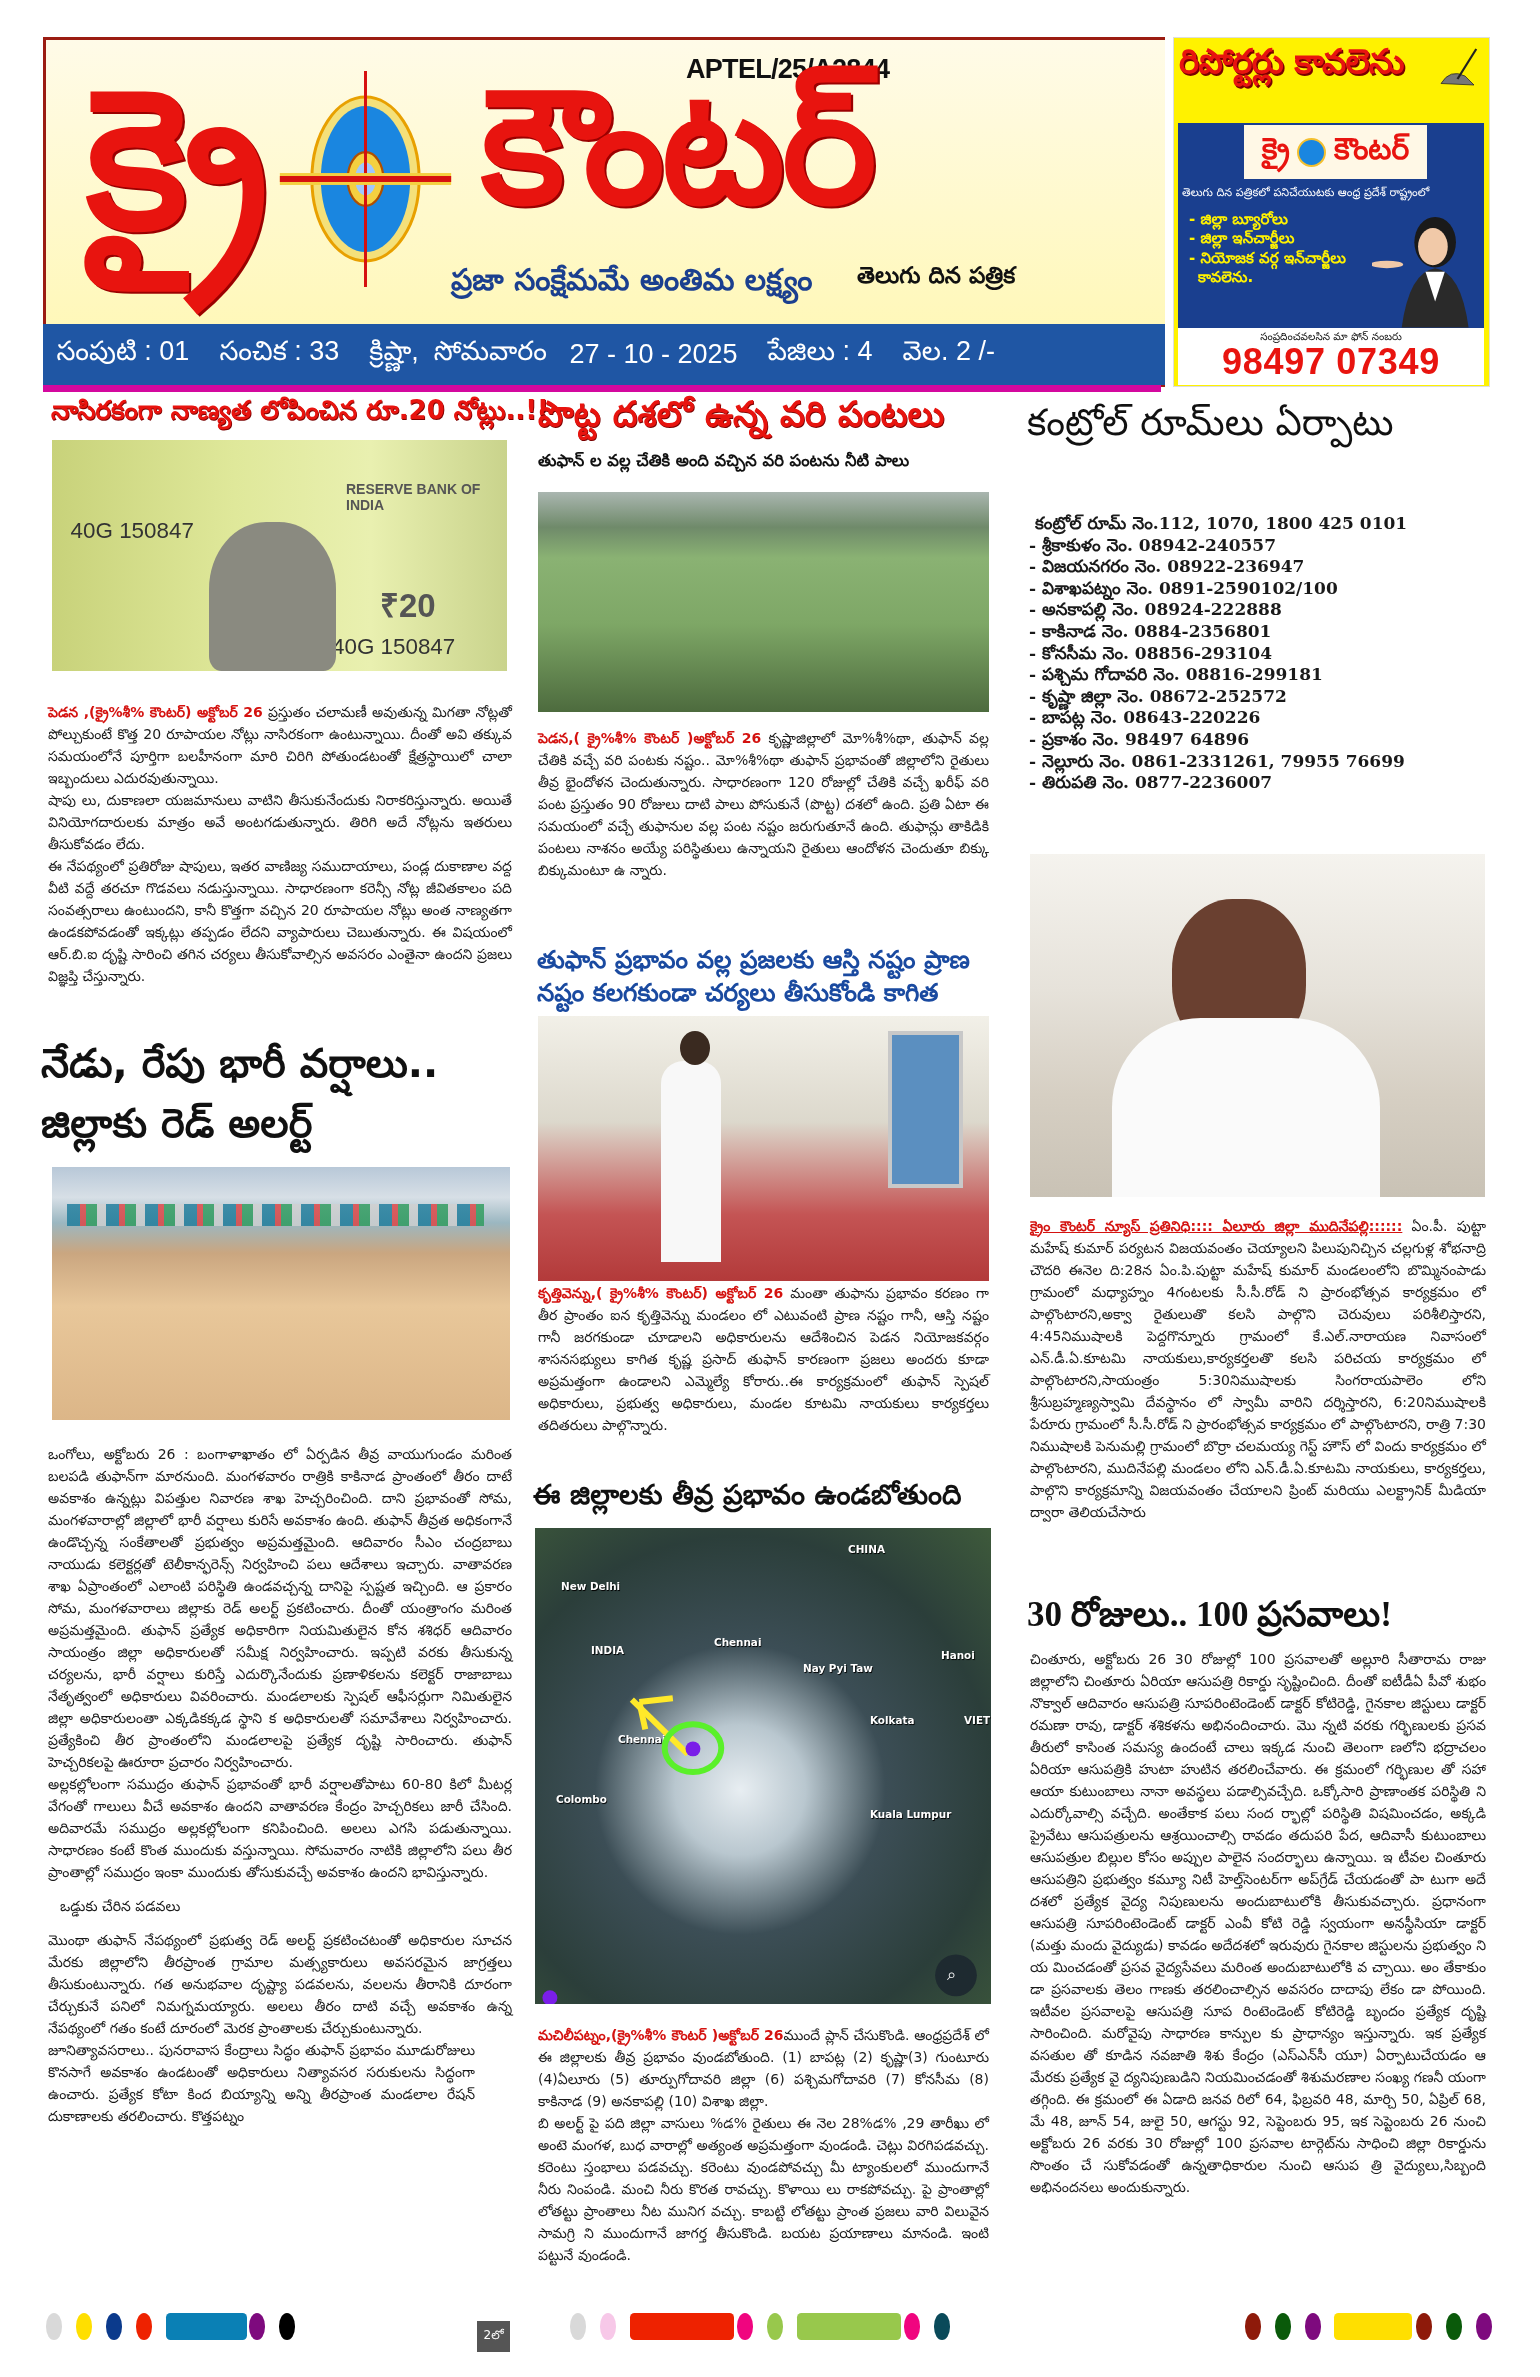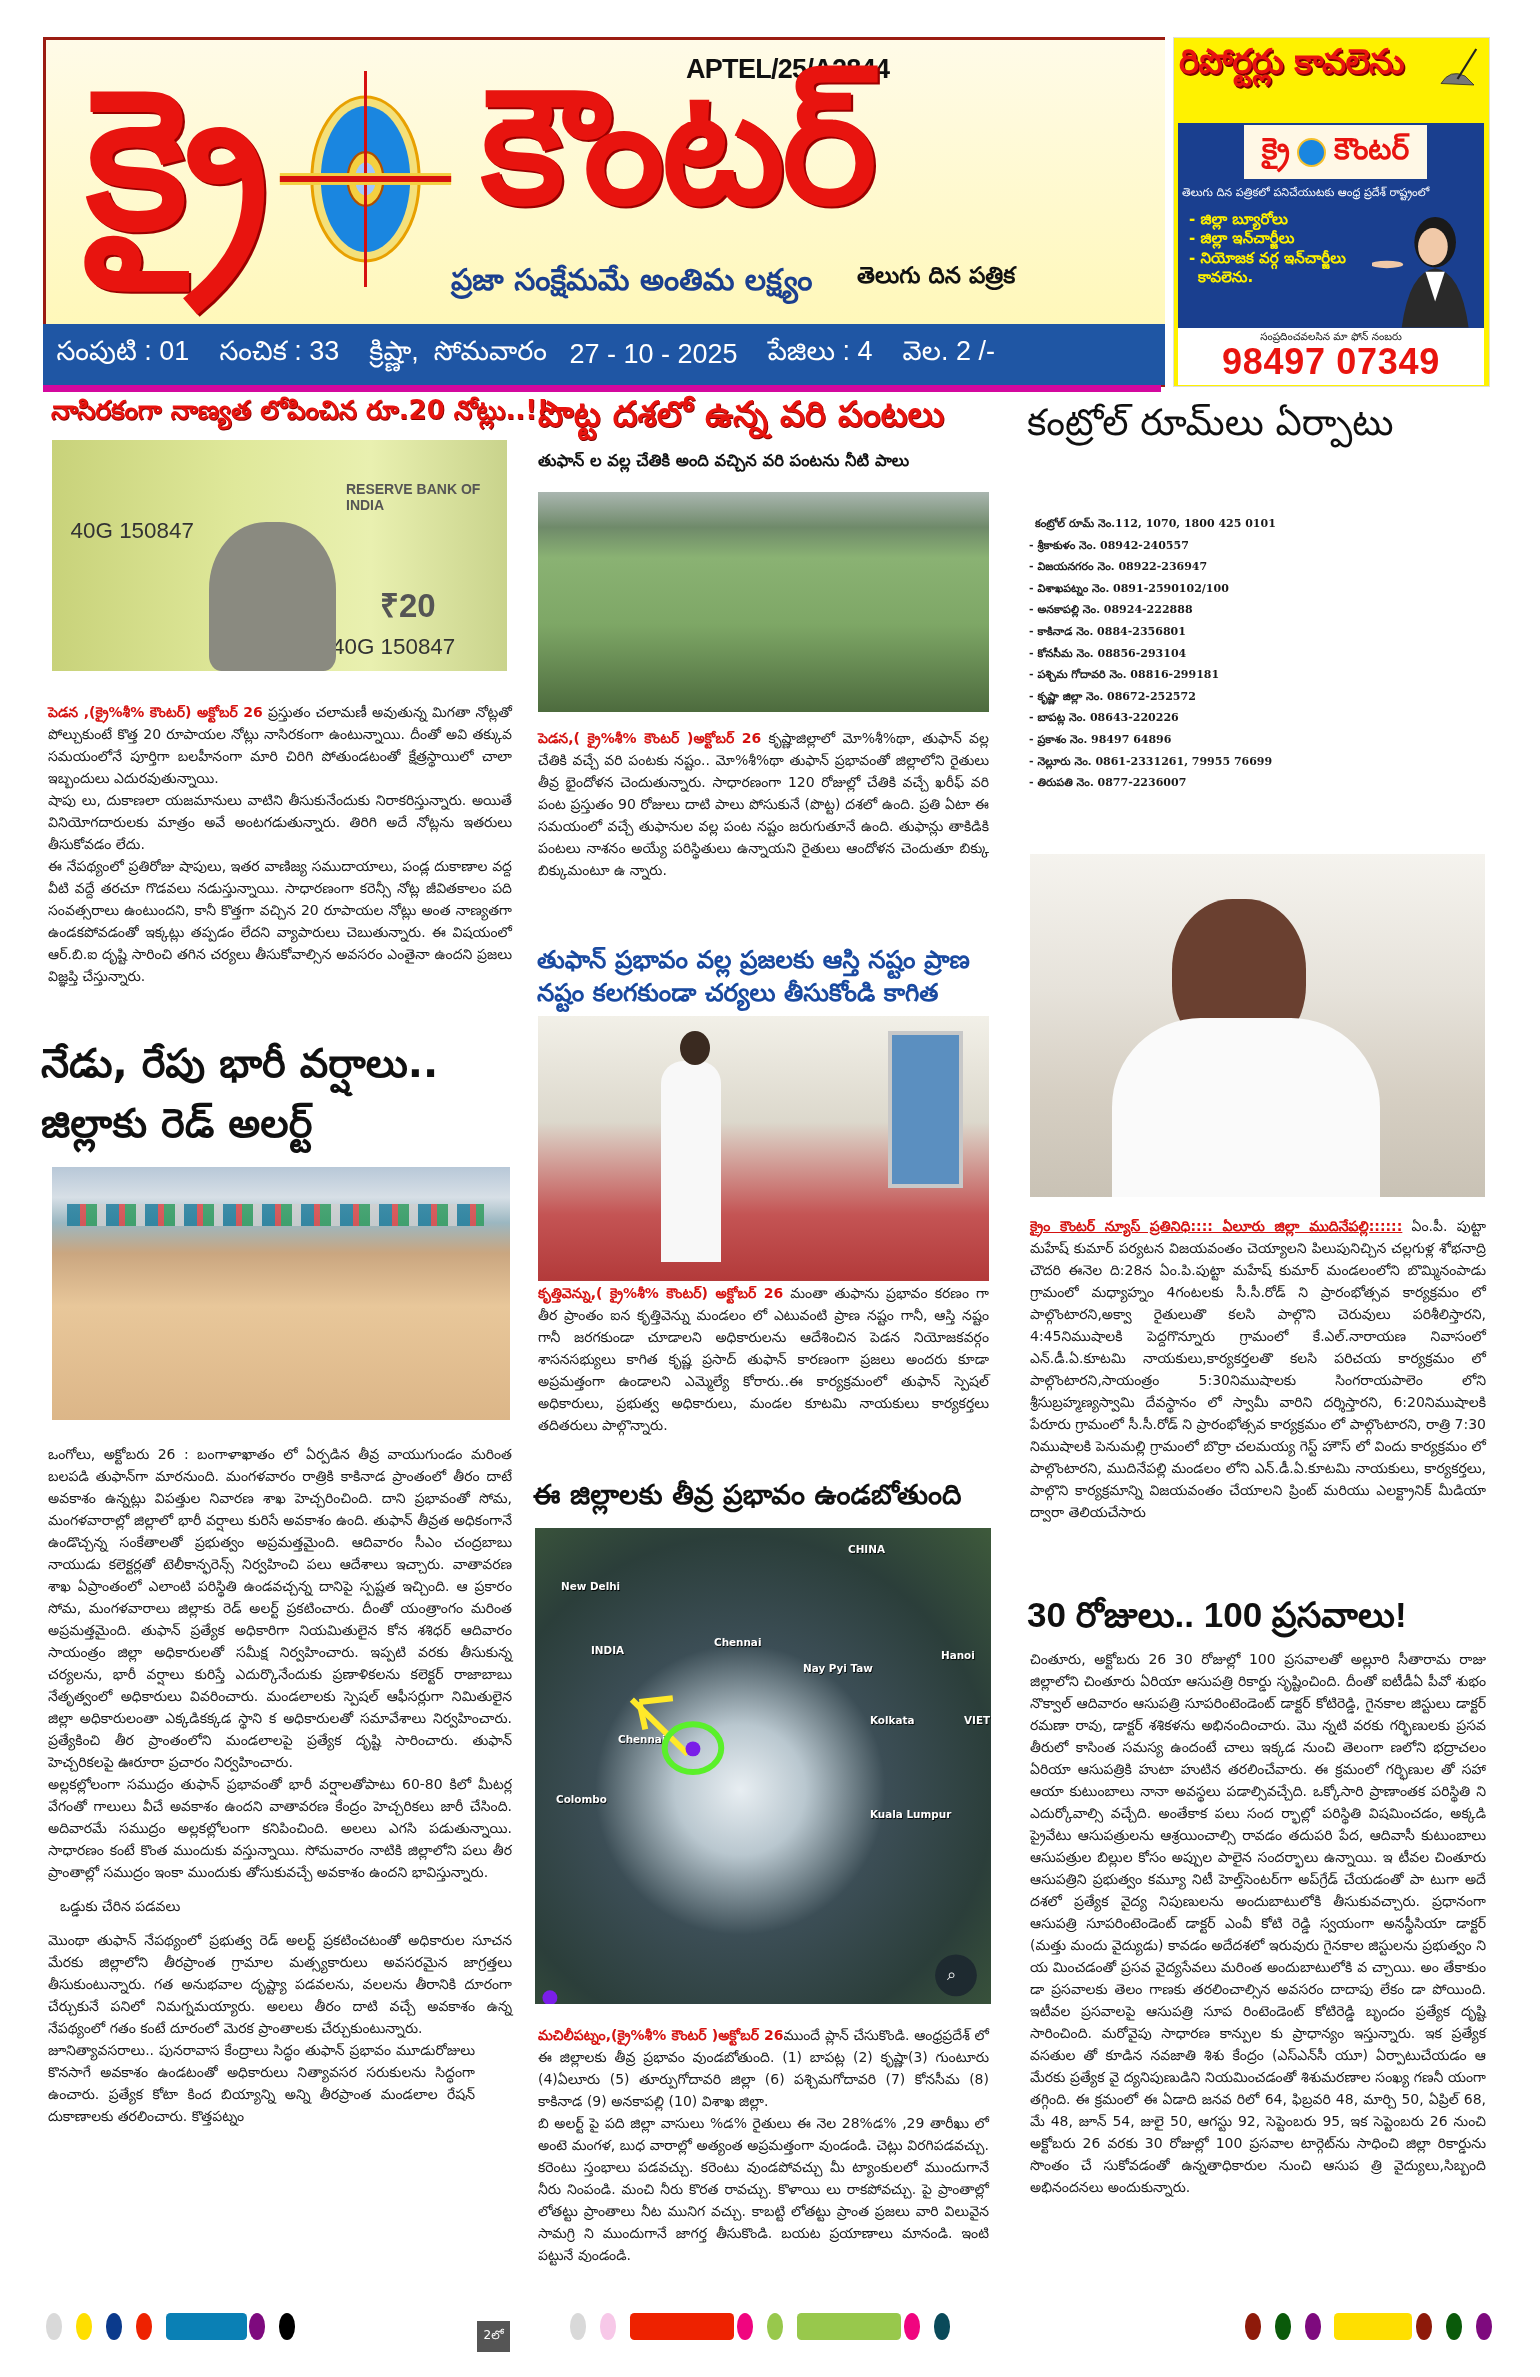--- a/index.html
+++ b/index.html
@@ -47,25 +47,25 @@
   .paddy-body { left:538px; top:727px; width:451px; }
   .mla-title { left:537px; top:943px; width:462px; font-size:24.6px; font-weight:bold; color:#1a4aa0; line-height:33px; }
   .mla-photo { left:538px; top:1016px; width:451px; height:265px; background:linear-gradient(180deg,#f2f0e8 0%,#dcd8cc 40%,#c45454 75%,#b33a3a 100%); }
   .mla-body { left:538px; top:1282px; width:451px; }
   .dist-title { left:533px; top:1478px; font-size:27.6px; font-weight:bold; color:#111; }
   .map-photo { left:535px; top:1528px; width:456px; height:476px; background:radial-gradient(circle at 45% 55%,#e8eef2 0%,#b9c7cf 18%,#3c4e56 40%,#2b3e3a 70%,#3e5a3b 100%); }
   .map-label { position:absolute; color:#fff; font-size:10.4px; font-weight:bold; text-shadow:0.7px 0.7px 0.7px #000; }
   .dist-body { left:538px; top:2024px; width:451px; }
   
   .ctrl-title { left:1027px; top:399px; width:492px; font-family:"DejaVu Serif", serif; font-size:37px; line-height:48px; color:#111; }
-  .ctrl-list { left:1029px; top:513px; font-family:"DejaVu Serif", serif; font-size:11px; line-height:21.6px; font-weight:bold; color:#1a1a1a; }
+  .ctrl-list { left:1029px; top:513px; font-family:"DejaVu Serif", serif; font-size:17px; line-height:21.6px; font-weight:bold; color:#1a1a1a; }
   .ctrl-list div { white-space:nowrap; }
   .eluru-photo { left:1030px; top:854px; width:455px; height:343px; background:linear-gradient(180deg,#f5f3ee 0%,#e6e2da 40%,#d6cfc3 70%,#c9c2b5 100%); }
   .eluru-body { left:1030px; top:1215px; width:456px; }
-  .births-title { left:1027px; top:1595px; font-family:Liberation Sans, sans-serif; font-weight:bold; font-size:35px; color:#111; }
+  .births-title { left:1027px; top:1595px; font-family:Liberation Serif, serif; font-weight:bold; font-size:35px; color:#111; }
   .births-body { left:1030px; top:1648px; width:456px; }
   .dot { position:absolute; top:2313px; width:16.4px; height:27px; border-radius:50%; }
   .blk { position:absolute; top:2313px; height:27px; border-radius:4.5px; }
 </style>
 </head>
 <body>
 
 <div class="abs masthead"></div>
 <div class="abs reg-no">APTEL/25/A2844</div>
 <div class="abs logo-kri">క్రై</div>

